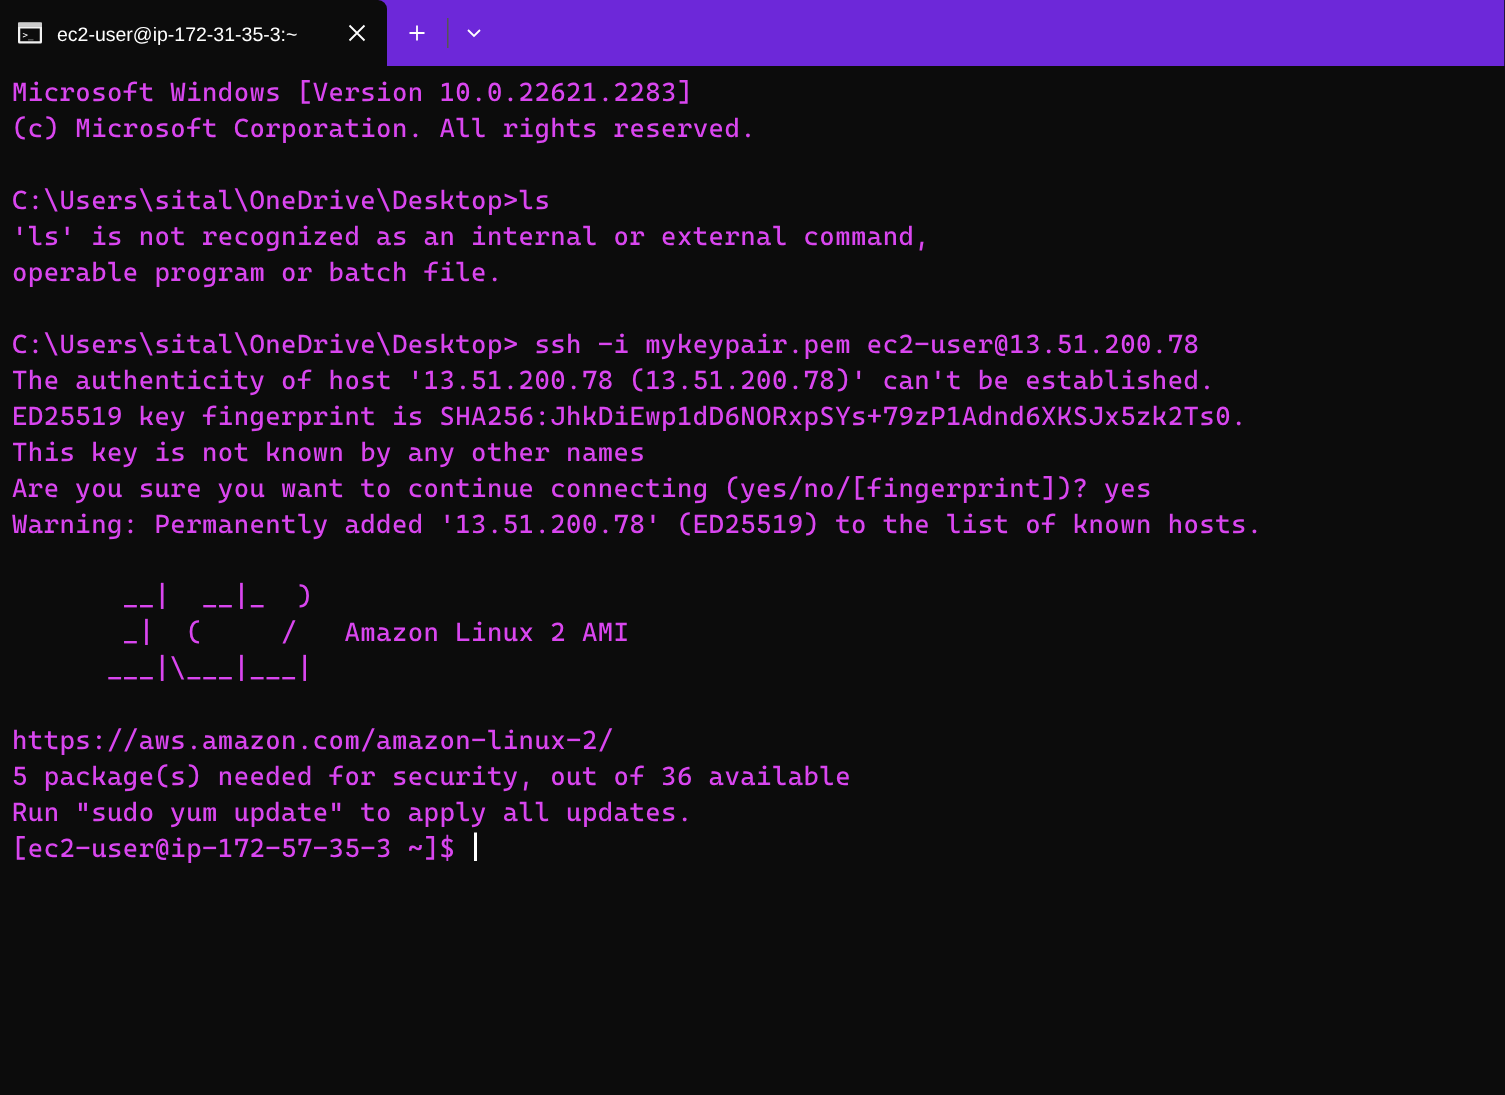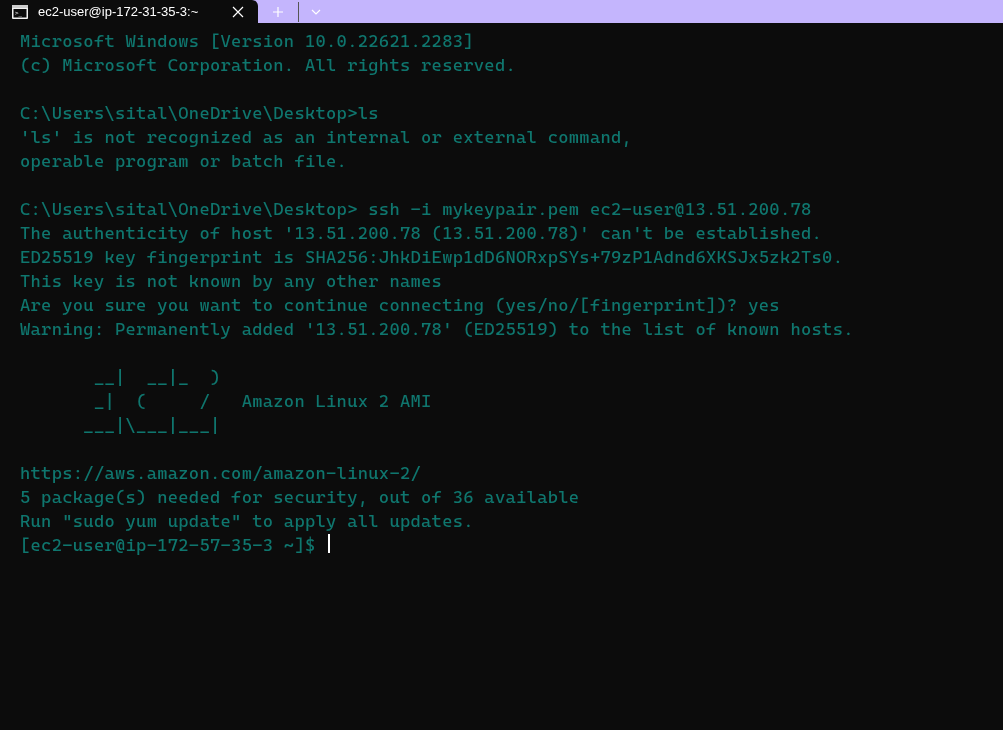--- a/index.html
+++ b/index.html
@@ -5,22 +5,22 @@
     * { margin: 0; padding: 0; box-sizing: border-box; }
     html, body {
       width: 1003px;
       height: 730px;
       overflow: hidden;
       font-family: 'Cascadia Mono', 'Consolas', monospace;
       background: #0c0c0c;
       color: #cccccc;
     }
     .titlebar {
-      height: 23px;
-      background: #c4b5fd;
+      height: 44px;
+      background: #6d28d9;
       display: flex;
       align-items: stretch;
       user-select: none;
     }
     .tab {
       background: #0c0c0c;
       display: flex;
       align-items: center;
       padding: 0 10px 0 12px;
       gap: 10px;
@@ -67,25 +67,25 @@
       color: #ffffff;
       cursor: pointer;
     }
     .divider {
       width: 1px;
       height: 20px;
       background: #555555;
       align-self: center;
     }
     .terminal {
-      padding: 6px 20px;
+      padding: 6px 8px;
       font-size: 17.5px;
       line-height: 24px;
       white-space: pre;
-      color: #0f766e;
+      color: #d946ef;
       font-weight: 500;
       letter-spacing: 0.3px;
     }
     .cursor {
       display: inline-block;
       width: 2px;
       height: 19px;
       background: #ffffff;
       vertical-align: text-bottom;
       margin-bottom: 2px;

